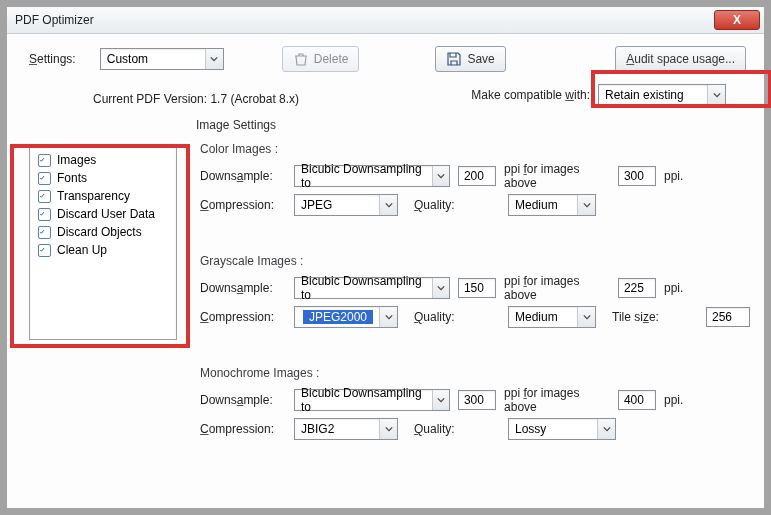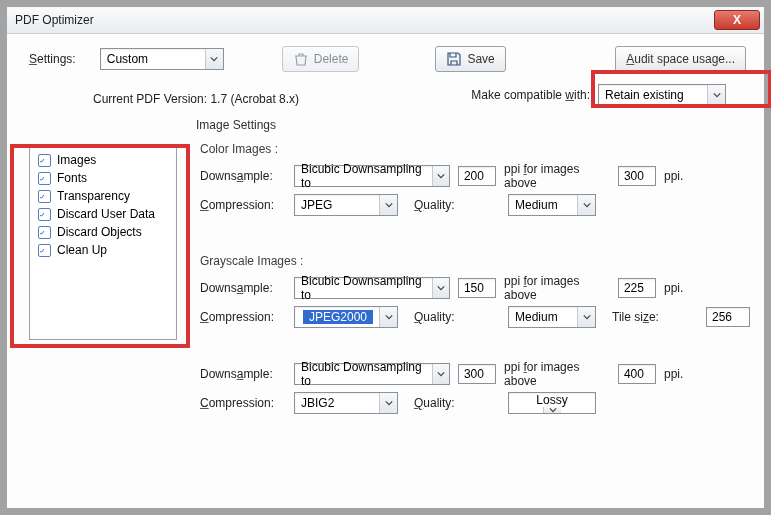--- a/index.html
+++ b/index.html
@@ -47,21 +47,21 @@
 
   .version-row { display:flex; align-items:flex-end; padding: 6px 22px 10px 86px; gap:0; }
   .version-row .right-group { display:flex; align-items:center; gap:8px; margin-left:auto; margin-right:16px; }
 
   .body-row { display:flex; gap:18px; padding: 0 14px 0 22px; }
   .sidebar { width:162px; }
   .listbox {
     background:#fff; border:1px solid #9aa0a7; width:148px; padding:6px 6px 80px 6px;
     box-shadow: inset 0 1px 2px rgba(0,0,0,.08);
   }
-  .listbox .item { display:flex; align-items:flex-end; gap:6px; padding:2px 2px; cursor:pointer; }
+  .listbox .item { display:flex; align-items:center; gap:6px; padding:2px 2px; cursor:pointer; }
   .cb { width:13px; height:13px; border:1px solid #5a7fb5; border-radius:2px; display:inline-flex; align-items:center; justify-content:center; background:#fff; }
   .cb.checked::after { content:""; width:8px; height:6px; display:block; background:none; }
   .cb.checked svg { width:10px; height:10px; }
 
   .main { flex:1; padding-top:0px; }
   .section-title { color:#2d2f33; margin: 2px 0 6px 0; }
   .group-label { color:#3a3c40; margin: 10px 0 6px 4px; }
 
   .row { display:flex; align-items:center; gap:8px; margin:4px 0 4px 4px; }
   .row .label { min-width:86px; }
@@ -281,20 +281,21 @@
               </span>
           </div>
           <span class="label" style="margin-left:8px;">Tile si<span class="underline">z</span>e:</span>
           <div class="textfield" style="width:44px;">
               <span class="tf-text">256</span>
             </div>
         </div>
 
         <div style="height:24px;"></div>
 
+        <div class="group-label">Monochrome Images :</div>
         <div class="row">
           <span class="label">Downs<span class="underline">a</span>mple:</span>
           <div class="combo" style="width:164px;">
             <span class="combo-text">Bicubic Downsampling to</span>
             <span class="chev">
                 <svg viewBox="0 0 10 6">
                   <path d="M1 1 L5 5 L9 1" fill="none" stroke="#444" stroke-width="1.5"></path>
                 </svg>
               </span>
           </div>
@@ -311,21 +312,21 @@
           <span class="label"><span class="underline">C</span>ompression:</span>
           <div class="combo" style="width:104px;">
             <span class="combo-text">JBIG2</span>
             <span class="chev">
                 <svg viewBox="0 0 10 6">
                   <path d="M1 1 L5 5 L9 1" fill="none" stroke="#444" stroke-width="1.5"></path>
                 </svg>
               </span>
           </div>
           <span class="label" style="margin-left:8px;"><span class="underline">Q</span>uality:</span>
-          <div class="combo" style="width:88px;flex-direction:column;">
+          <div class="combo" style="width:108px;">
             <span class="combo-text">Lossy</span>
             <span class="chev">
                 <svg viewBox="0 0 10 6">
                   <path d="M1 1 L5 5 L9 1" fill="none" stroke="#444" stroke-width="1.5"></path>
                 </svg>
               </span>
           </div>
         </div>
 
       </div>

